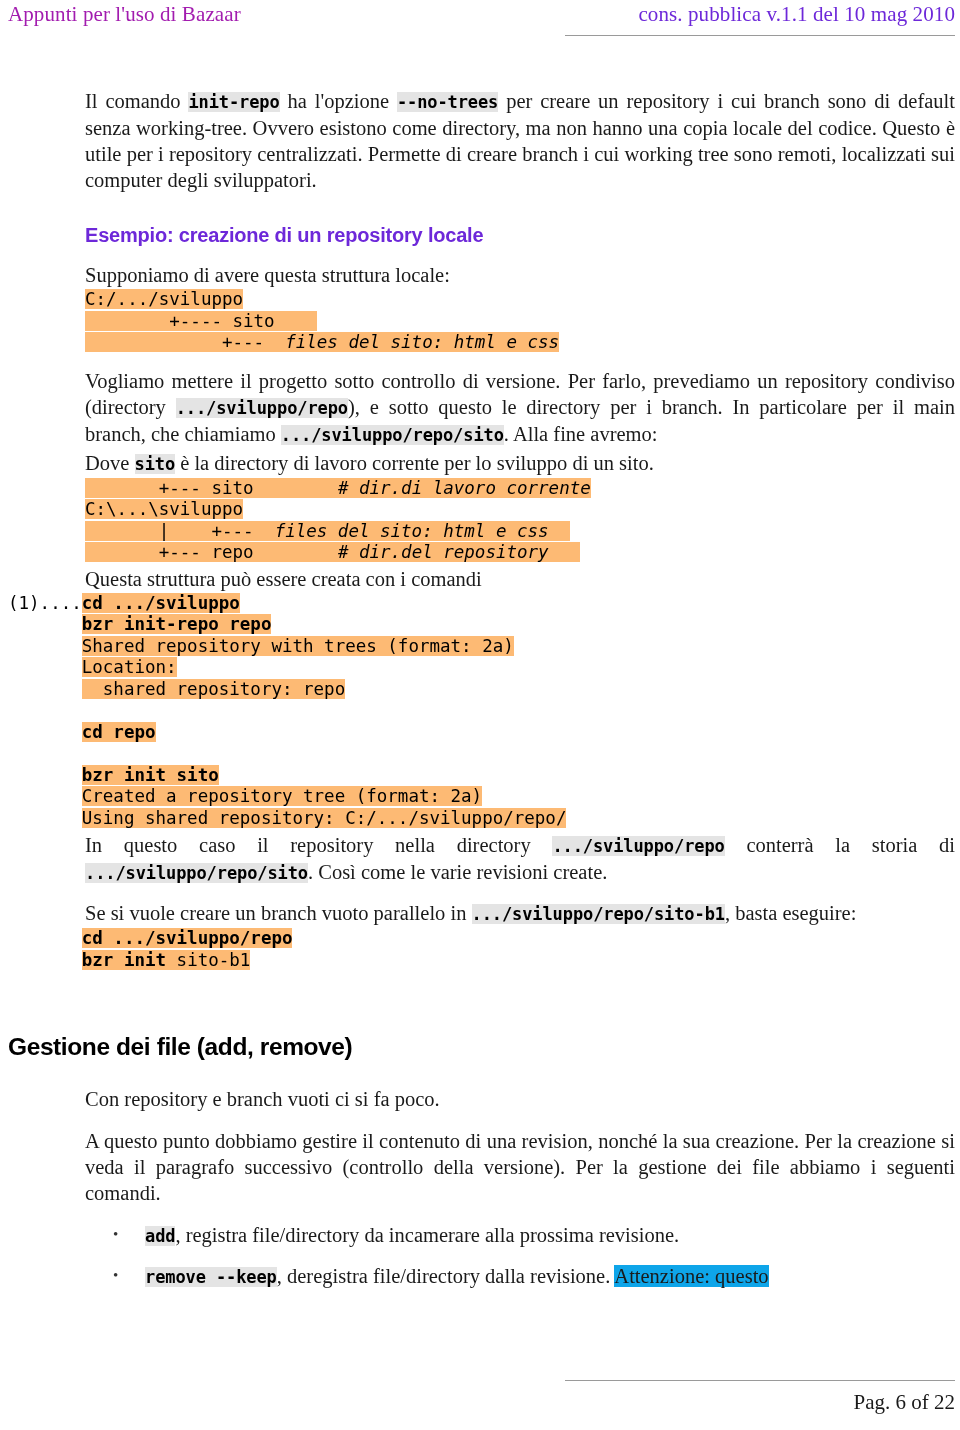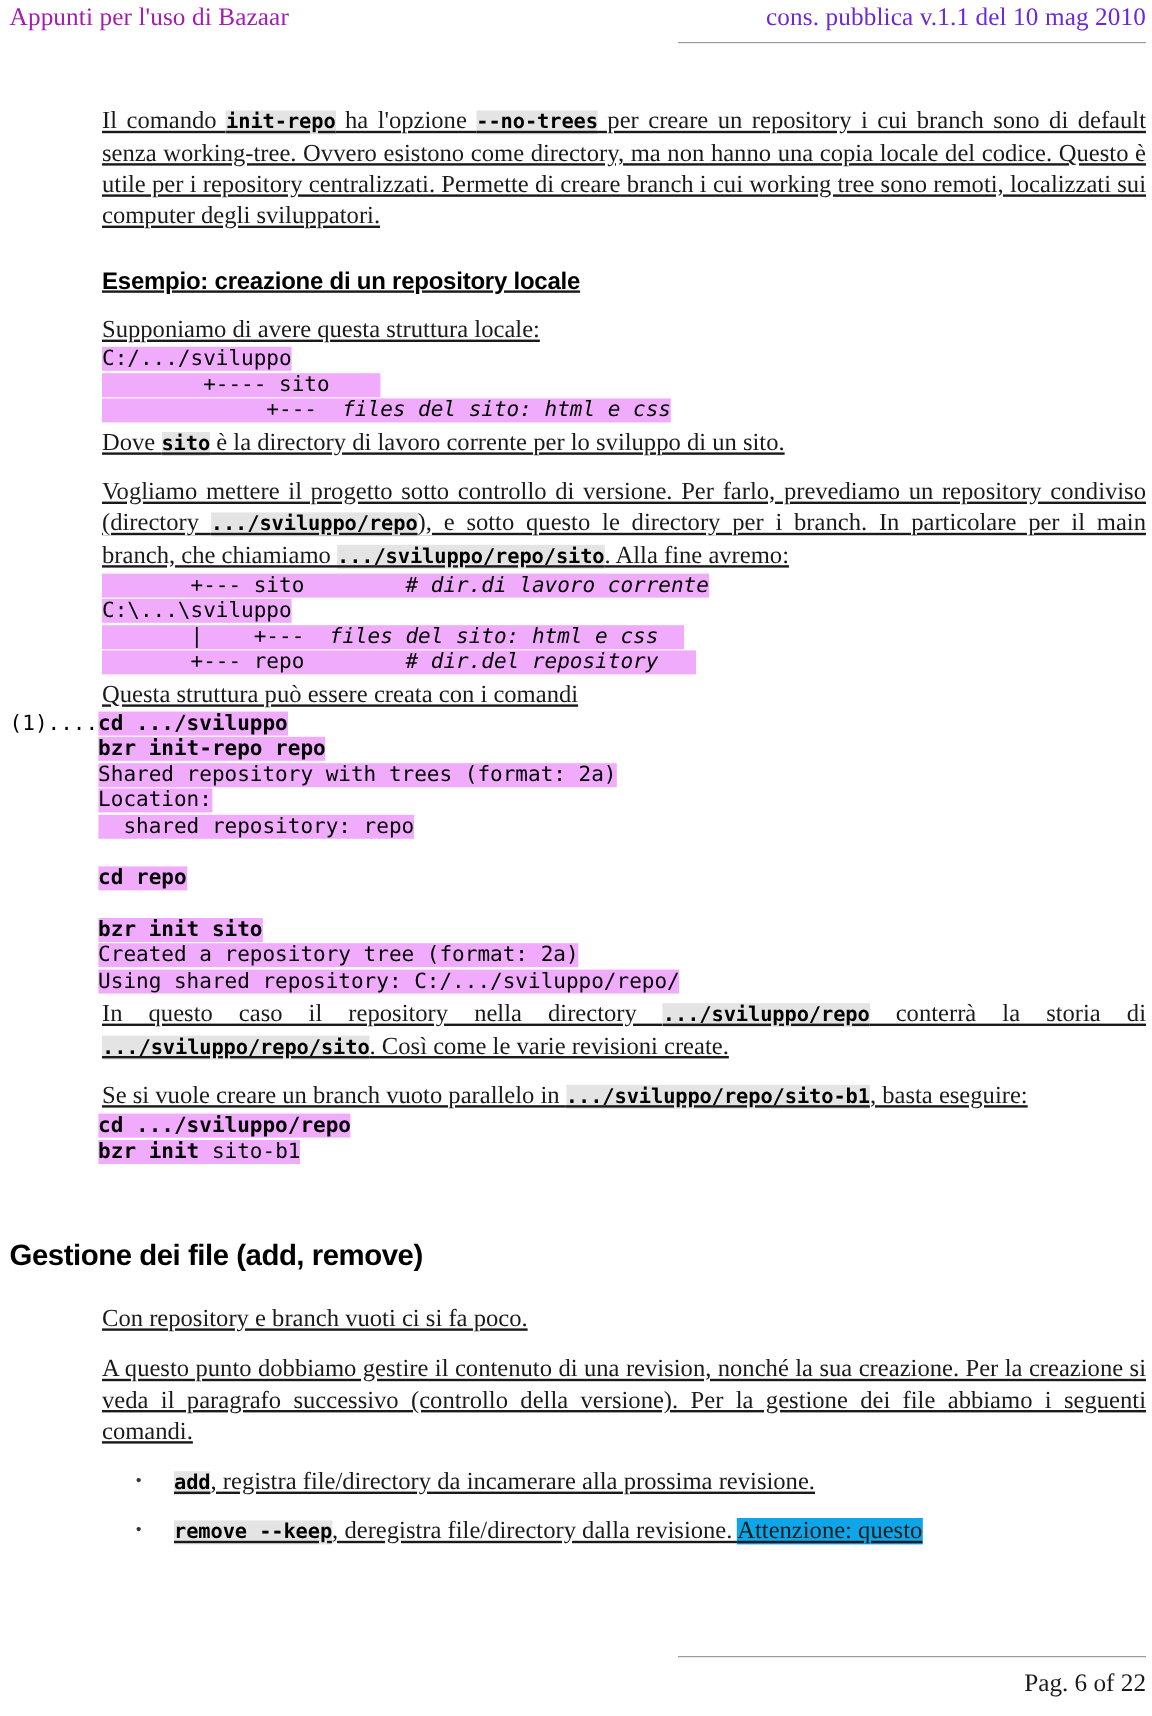--- a/index.html
+++ b/index.html
@@ -45,21 +45,20 @@
   }
 
   
   .content {
     position: absolute;
     left: 0; top: 88px;
     width: 960px;
   }
   .col {
     margin: 0 5px 0 85px;   
-    text-decoration: underline;
   }
 
   p.body {
     margin: 0 0 0 0;
     font-size: 20.5px;
     line-height: 26px;
     text-align: justify;
     text-justify: inter-word;
   }
 
@@ -74,33 +73,33 @@
 
   
   pre.code {
     font-family: "DejaVu Sans Mono", "Liberation Mono", monospace;
     font-size: 17.5px;
     line-height: 21.5px;
     margin: 0;
     white-space: pre;
     color: #000;
   }
-  pre.code .hl { background: #f0abfc; }
+  pre.code .hl { background: #fdba74; }
   pre.code b  { font-weight: bold; }
   pre.code i  { font-style: italic; }
 
   .block-indent { margin-left: 85px; }
   .block-flush  { margin-left: 8px; }
 
   
   h2.section-green {
     font-family: "Liberation Sans", "DejaVu Sans", sans-serif;
     font-size: 20px;
     font-weight: bold;
-    color: #000000;
+    color: #6d28d9;
     margin: 0;
     letter-spacing: -0.2px;
   }
   h1.section-black {
     font-family: "Liberation Sans", "DejaVu Sans", sans-serif;
     font-size: 24.5px;
     font-weight: bold;
     color: #000;
     margin: 0;
     letter-spacing: -0.4px;
@@ -171,26 +170,26 @@
   <div class="col" style="margin-top:15px;">
     <p class="body">Supponiamo di avere questa struttura locale:</p>
   </div>
 
   <div class="block-indent" style="margin-top:1px;">
     <pre class="code"><span class="hl">C:/.../sviluppo</span></pre>
     <pre class="code"><span class="hl">        +---- sito    </span></pre>
     <pre class="code"><span class="hl">             +---  <i>files del sito: html e css</i></span></pre>
   </div>
 
+  <div class="col" style="margin-top:14px;">
+    <p class="body"><span>Vogliamo mettere il progetto sotto controllo di versione. Per farlo, prevediamo un repository condiviso (directory </span><span class="mono">.../sviluppo/repo</span><span>), e sotto questo le directory per i branch. In particolare per il main branch, che chiamiamo </span><span class="mono">.../sviluppo/repo/sito</span><span>. Alla fine avremo:</span></p>
+  </div>
+
   <div class="col" style="margin-top:2px;">
     <p class="body"><span>Dove </span><span class="mono">sito</span><span> è la directory di lavoro corrente per lo sviluppo di un sito.</span></p>
-  </div>
-
-  <div class="col" style="margin-top:14px;">
-    <p class="body"><span>Vogliamo mettere il progetto sotto controllo di versione. Per farlo, prevediamo un repository condiviso (directory </span><span class="mono">.../sviluppo/repo</span><span>), e sotto questo le directory per i branch. In particolare per il main branch, che chiamiamo </span><span class="mono">.../sviluppo/repo/sito</span><span>. Alla fine avremo:</span></p>
   </div>
 
   <div class="block-indent" style="margin-top:1px;">
     <pre class="code"><span class="hl">       +--- sito        <i># dir.di lavoro corrente</i></span></pre>
     <pre class="code"><span class="hl">C:\...\sviluppo</span></pre>
     <pre class="code"><span class="hl">       |    +---  <i>files del sito: html e css</i>  </span></pre>
     <pre class="code"><span class="hl">       +--- repo        <i># dir.del repository</i>   </span></pre>
   </div>
 
   <div class="col" style="margin-top:2px;">

